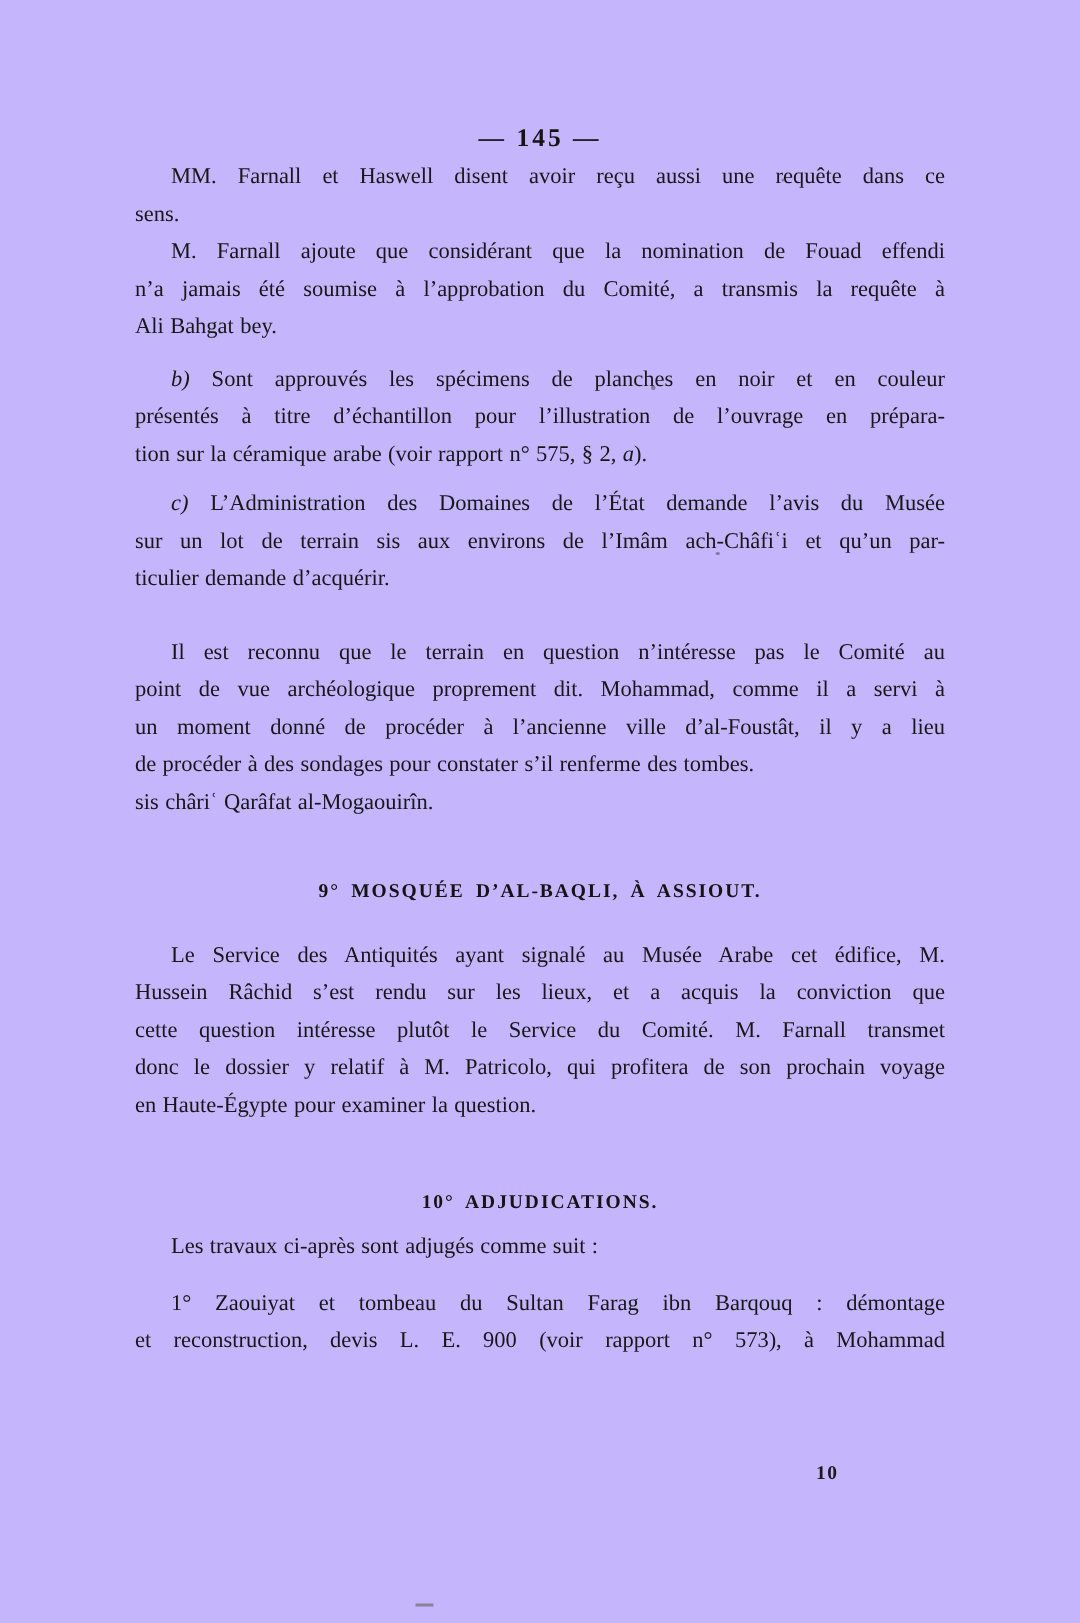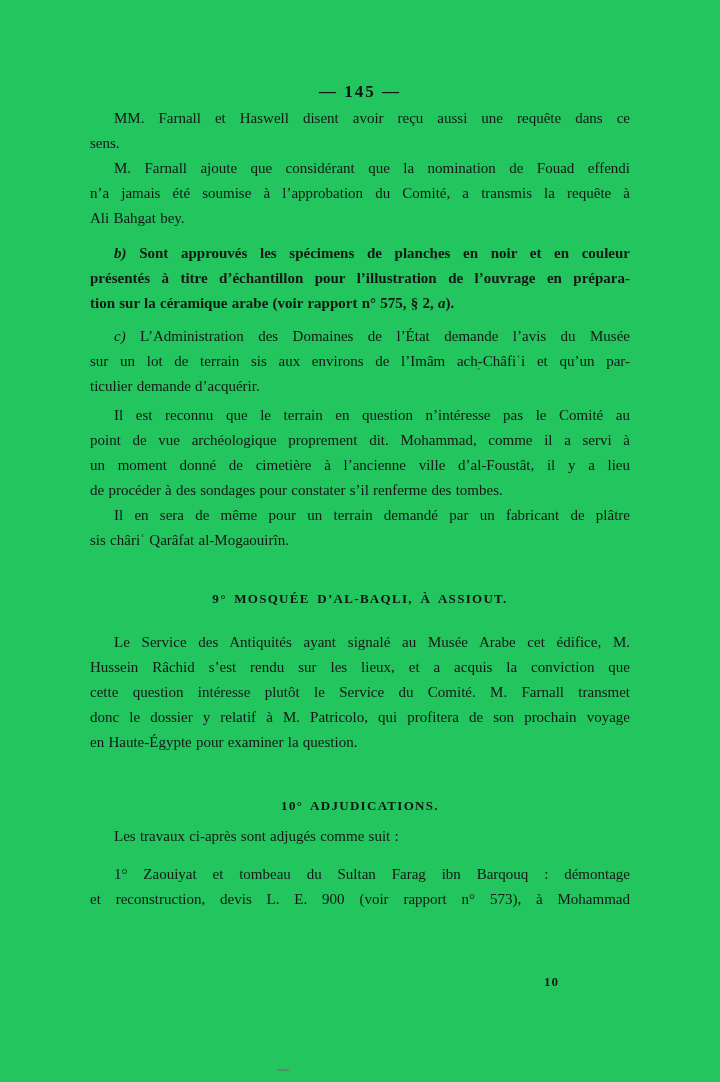--- a/index.html
+++ b/index.html
@@ -4,21 +4,21 @@
 <style>
   html, body { margin: 0; padding: 0; }
   body {
     width: 720px; height: 1082px;
     background: #f4f4f2;
     font-family: "Liberation Serif", "DejaVu Serif", serif;
   }
   .page {
     position: relative;
     width: 720px; height: 1082px;
-    background: #22c55e;
+    background: #c4b5fd;
     overflow: hidden;
     color: #161616;
   }
   .running-head {
     position: absolute;
     top: 82px; left: 0; right: 0;
     text-align: center;
     font-size: 17px;
     font-weight: 700;
     letter-spacing: 2px;
@@ -45,23 +45,23 @@
   .heading {
     text-align: center;
     font-weight: 700;
     font-size: 13px;
     letter-spacing: 1.3px;
     word-spacing: 3px;
     line-height: 20px;
     color: #141414;
   }
   
-  .b-p3  { margin-top: 10px; font-weight: bold; }
+  .b-p3  { margin-top: 10px; }
   .b-p4  { margin-top: 8px; }
-  .b-p5  { margin-top: 4px; }
+  .b-p5  { margin-top: 24px; }
   .b-h9  { margin-top: 36px; margin-bottom: 21px; }
   .b-h10 { margin-top: 41px; margin-bottom: 8px; }
   .b-p9  { margin-top: 13px; }
   .signature {
     position: absolute;
     left: 544px; top: 974px;
     font-size: 13px;
     font-weight: 700;
     letter-spacing: 1px;
     color: #1a1a1a;
@@ -100,25 +100,24 @@
         <div class="line last"><span>tion sur la céramique arabe (voir rapport n° 575, § 2, </span><span class="it">a</span><span>).</span></div>
       </div>
       <div class="para b-p4">
         <div class="line first"><span class="it">c) </span><span>L’Administration des Domaines de l’État demande l’avis du Musée</span></div>
         <div class="line">sur un lot de terrain sis aux environs de l’Imâm ach-Châfiʿi et qu’un par-</div>
         <div class="line last">ticulier demande d’acquérir.</div>
       </div>
       <div class="para b-p5">
         <div class="line first">Il est reconnu que le terrain en question n’intéresse pas le Comité au</div>
         <div class="line">point de vue archéologique proprement dit. Mohammad, comme il a servi à</div>
-        <div class="line">un moment donné de cimetière à l’ancienne ville d’al-Foustât, il y a lieu</div>
+        <div class="line">un moment donné de procéder à l’ancienne ville d’al-Foustât, il y a lieu</div>
         <div class="line last">de procéder à des sondages pour constater s’il renferme des tombes.</div>
       </div>
       <div class="para b-p6">
-        <div class="line first">Il en sera de même pour un terrain demandé par un fabricant de plâtre</div>
         <div class="line last">sis châriʿ Qarâfat al-Mogaouirîn.</div>
       </div>
       <div class="heading b-h9">9° MOSQUÉE D’AL-BAQLI, À ASSIOUT.</div>
       <div class="para b-p7">
         <div class="line first">Le Service des Antiquités ayant signalé au Musée Arabe cet édifice, M.</div>
         <div class="line">Hussein Râchid s’est rendu sur les lieux, et a acquis la conviction que</div>
         <div class="line">cette question intéresse plutôt le Service du Comité. M. Farnall transmet</div>
         <div class="line">donc le dossier y relatif à M. Patricolo, qui profitera de son prochain voyage</div>
         <div class="line last">en Haute-Égypte pour examiner la question.</div>
       </div>

